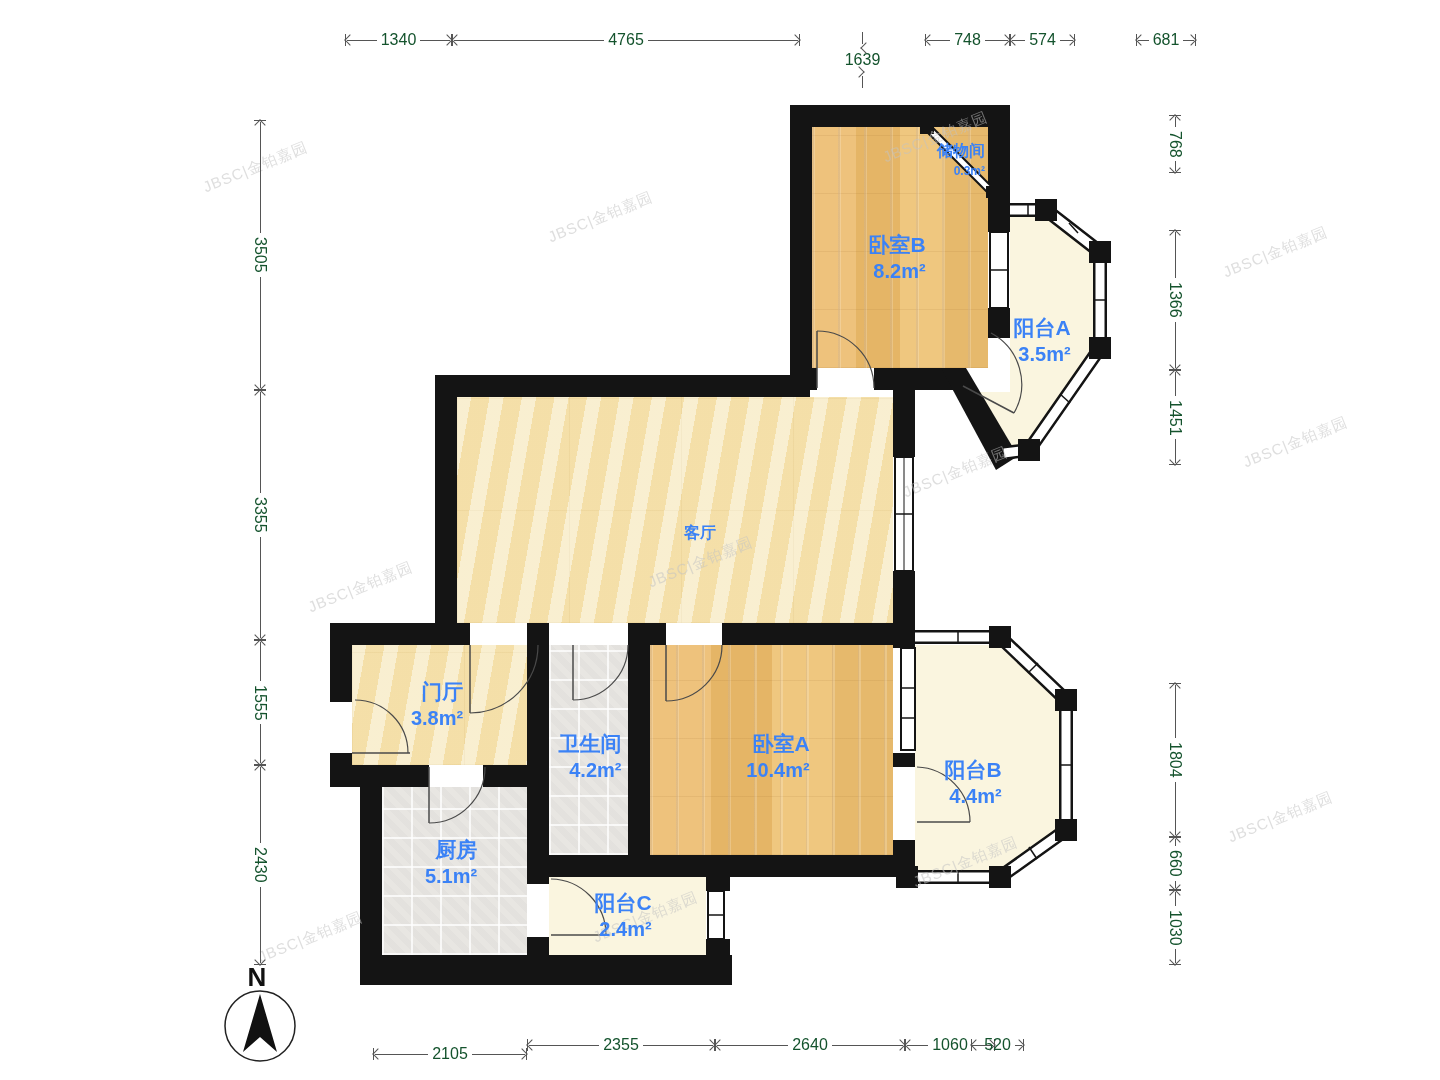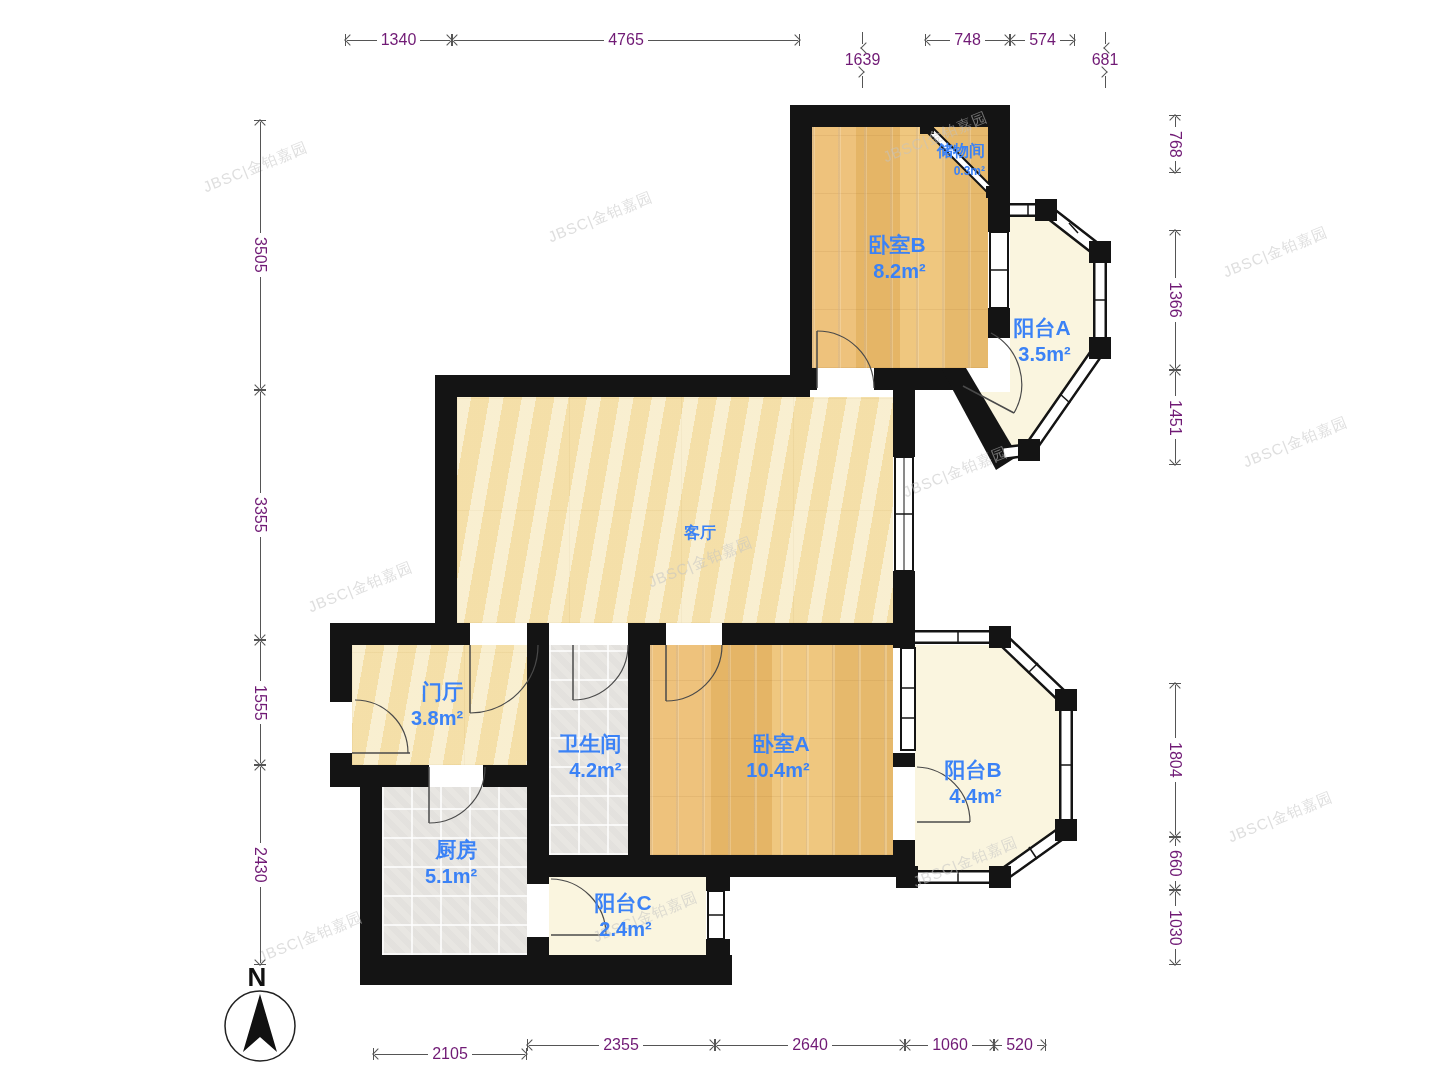--- a/index.html
+++ b/index.html
@@ -33,21 +33,21 @@
   .rlabel.big .rname{font-size:16px;}
   .rlabel.sm .rname{font-size:16px;line-height:21px;}
   .rlabel.sm .rarea{font-size:12px;line-height:21px;}
   
   .dimh{position:absolute;display:flex;align-items:center;height:16px;z-index:6;}
   .dimh .tick{width:1px;height:12px;background:#555;flex:none;}
   .dimh .ln{flex:1;height:1px;background:#555;min-width:1px;}
   .dimh .ah{width:7px;height:7px;border-left:1.2px solid #555;border-bottom:1.2px solid #555;flex:none;}
   .dimh .ah.l{transform:rotate(45deg);margin-right:-7px;}
   .dimh .ah.r{transform:rotate(225deg);margin-left:-7px;}
-  .dlbl{padding:0 4px;font-size:16px;color:#701a75;line-height:16px;white-space:nowrap;}
+  .dlbl{padding:0 4px;font-size:16px;color:#14532d;line-height:16px;white-space:nowrap;}
   .dimv{position:absolute;display:flex;flex-direction:column;align-items:center;width:16px;z-index:6;}
   .dimv .tick{height:1px;width:12px;background:#555;flex:none;}
   .dimv .ln{flex:1;width:1px;background:#555;min-height:1px;}
   .dimv .ah{width:7px;height:7px;border-left:1.2px solid #555;border-bottom:1.2px solid #555;flex:none;}
   .dimv .ah.u{transform:rotate(135deg);margin-bottom:-7px;}
   .dimv .ah.d{transform:rotate(-45deg);margin-top:-7px;}
   .dimv .dlbl{writing-mode:vertical-rl;padding:4px 0;}
   
   .wm{position:absolute;transform:rotate(-22deg);color:rgba(195,195,195,.55);
       font-size:15px;letter-spacing:1px;white-space:nowrap;z-index:4;}
@@ -258,21 +258,21 @@
     </div>
   <div class="dimh" style="left:1010px;top:32px;width:65px;">
     <span class="tick"></span>
       <span class="ah l"></span>
       <span class="ln"></span>
       <span class="dlbl">574</span>
       <span class="ln"></span>
       <span class="ah r"></span>
       <span class="tick"></span>
     </div>
-  <div class="dimh" style="left:1075px;top:32px;width:60px;flex-direction:column;">
+  <div class="dimh" style="left:1136px;top:32px;width:60px;">
     <span class="tick"></span>
       <span class="ah l"></span>
       <span class="ln"></span>
       <span class="dlbl">681</span>
       <span class="ln"></span>
       <span class="ah r"></span>
       <span class="tick"></span>
     </div>
 
   <div class="dimv" style="left:252px;top:120px;height:270px;">
@@ -396,21 +396,21 @@
     </div>
   <div class="dimh" style="left:905px;top:1037px;width:90px;">
     <span class="tick"></span>
       <span class="ah l"></span>
       <span class="ln"></span>
       <span class="dlbl">1060</span>
       <span class="ln"></span>
       <span class="ah r"></span>
       <span class="tick"></span>
     </div>
-  <div class="dimh" style="left:993px;top:1037px;width:53px;">
+  <div class="dimh" style="left:971px;top:1037px;width:53px;">
     <span class="tick"></span>
       <span class="ah l"></span>
       <span class="ln"></span>
       <span class="dlbl">520</span>
       <span class="ln"></span>
       <span class="ah r"></span>
       <span class="tick"></span>
     </div>
 
   <div id="north-label" style="left:257px;top:977px;">N</div>

